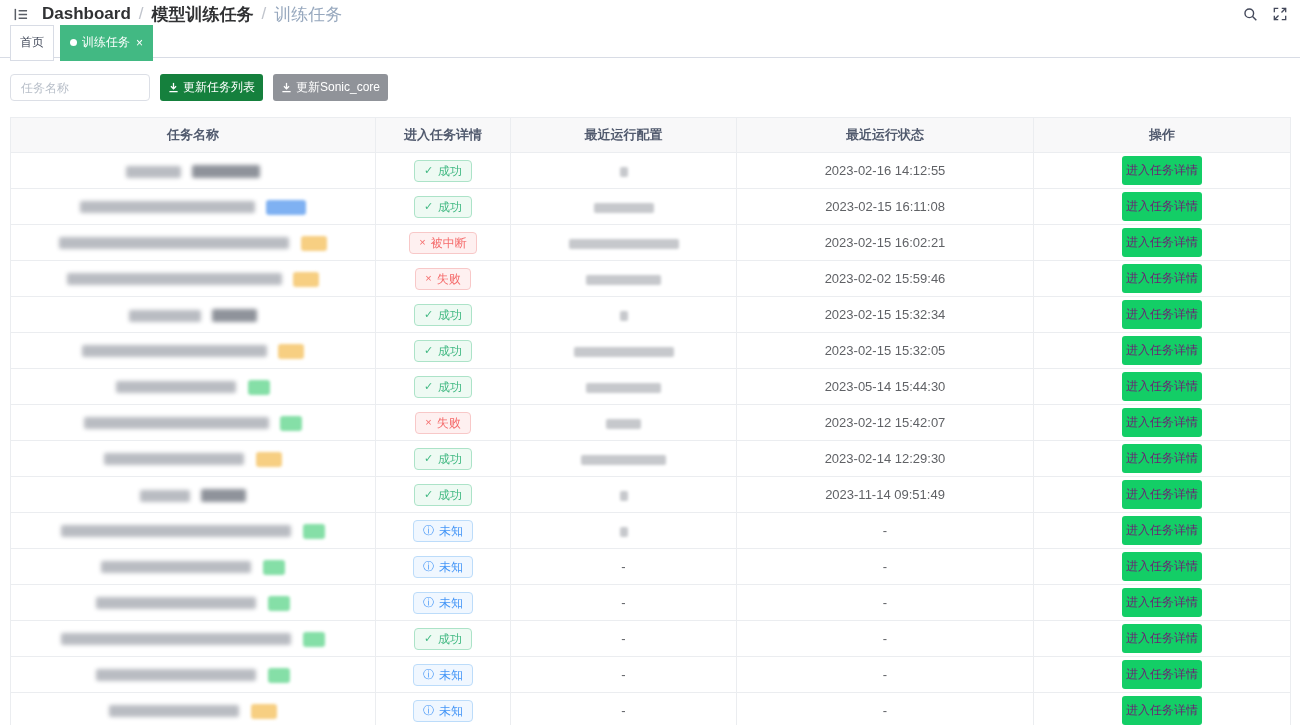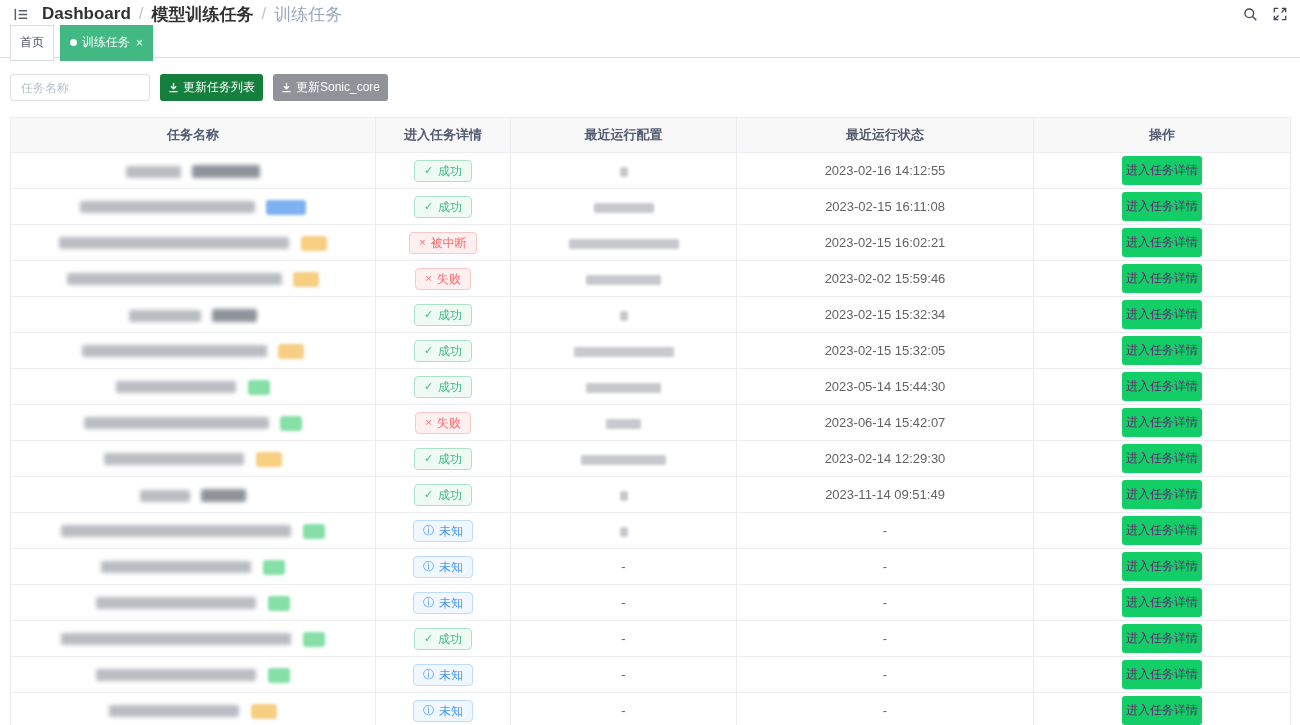--- a/index.html
+++ b/index.html
@@ -289,21 +289,21 @@
       <span class="redact" style="width: 185px;"></span>
       <span class="tagblk green" style="width: 22px;"></span>
     </td>
     <td>
       <span class="badge st-failed">
         <i class="st-ic">×</i>
         <span class="st-tx">失败</span>
       </span>
     </td>
     <td><span class="redact cfg" style="width: 35px;"></span></td>
-    <td>2023-06-14 15:42:07</td>
+    <td>2023-02-12 15:42:07</td>
     <td>
       <button class="btn-detail">进入任务详情</button>
     </td>
   </tr>
 
   <tr>
     <td>
       <span class="redact" style="width: 140px;"></span>
       <span class="tagblk yellow" style="width: 26px;"></span>
     </td>

